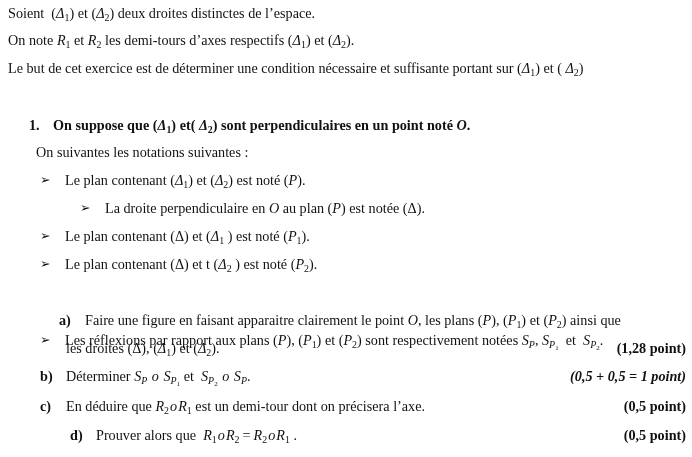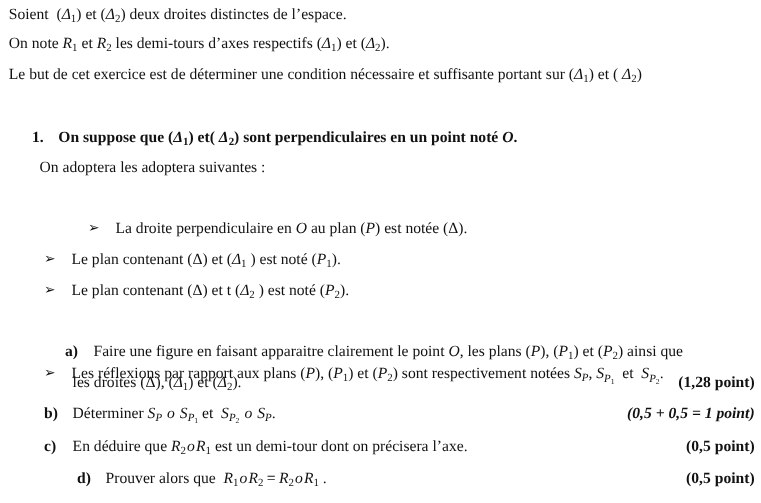--- a/index.html
+++ b/index.html
@@ -125,22 +125,25 @@
 
   <div class="para" style="top:61px;">
     <span>Le but de cet exercice est de déterminer une condition nécessaire et suffisante portant sur (<span class="m">Δ<sub>1</sub></span>) et (&nbsp;<span class="m">Δ<sub>2</sub></span>)</span>
   </div>
 
 
   <div class="numbered" style="top:117px;">
     <span class="idx">1.</span><span>On suppose que (<span class="m">Δ<sub>1</sub></span>) et(&nbsp;<span class="m">Δ<sub>2</sub></span>) sont perpendiculaires en un point noté <span class="m">O</span>.</span>
   </div>
 
-  <div class="subintro" style="top:144px;">On adoptera les adoptera suivantes :</div>
+  <div class="subintro" style="top:144px;">On suivantes les notations suivantes :</div>
 
+  <div class="bullet" style="top:172px;">
+    <span class="mark">➢</span><span>Le plan contenant (<span class="m">Δ<sub>1</sub></span>) et (<span class="m">Δ<sub>2</sub></span>) est noté (<span class="m">P</span>).</span>
+  </div>
 
   <div class="bullet" style="top:200px;margin-left:40px;">
     <span class="mark">➢</span><span>La droite perpendiculaire en <span class="m">O</span> au plan (<span class="m">P</span>) est notée (Δ).</span>
   </div>
 
   <div class="bullet" style="top:228px;">
     <span class="mark">➢</span><span>Le plan contenant (Δ) et (<span class="m">Δ<sub>1</sub></span>&nbsp;) est noté (<span class="m">P<sub>1</sub></span>).</span>
   </div>
 
   <div class="bullet" style="top:256px;">

